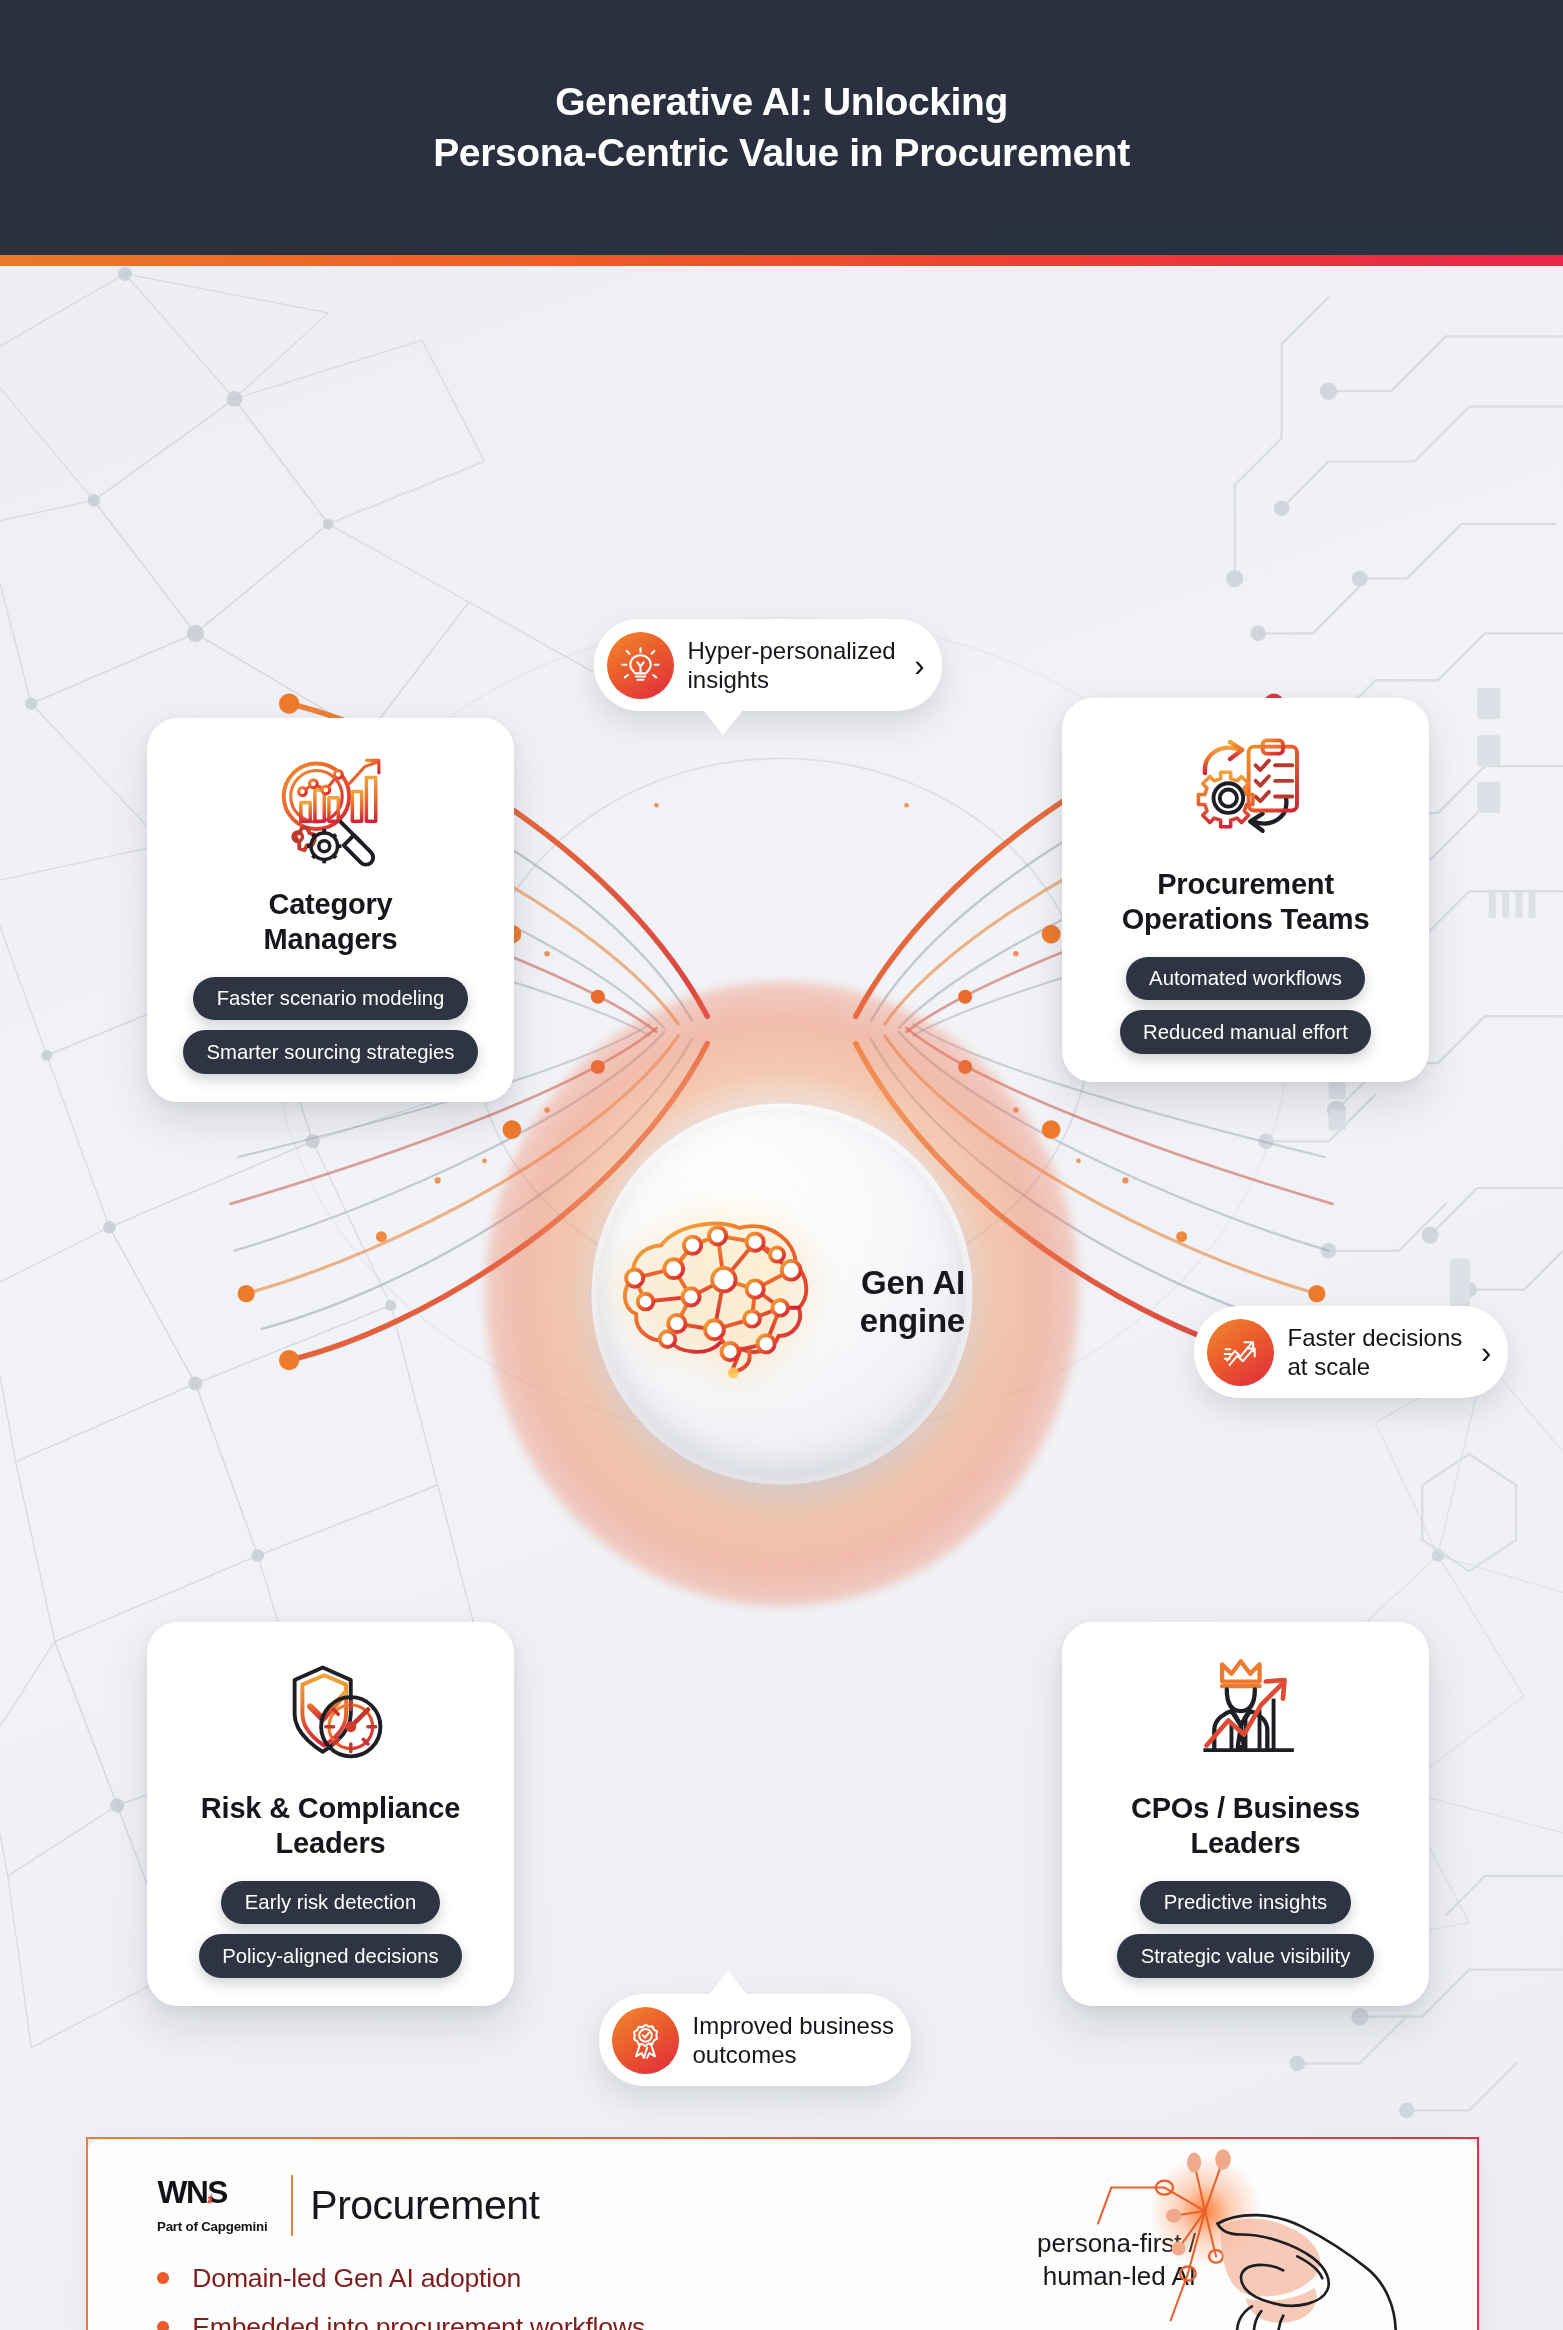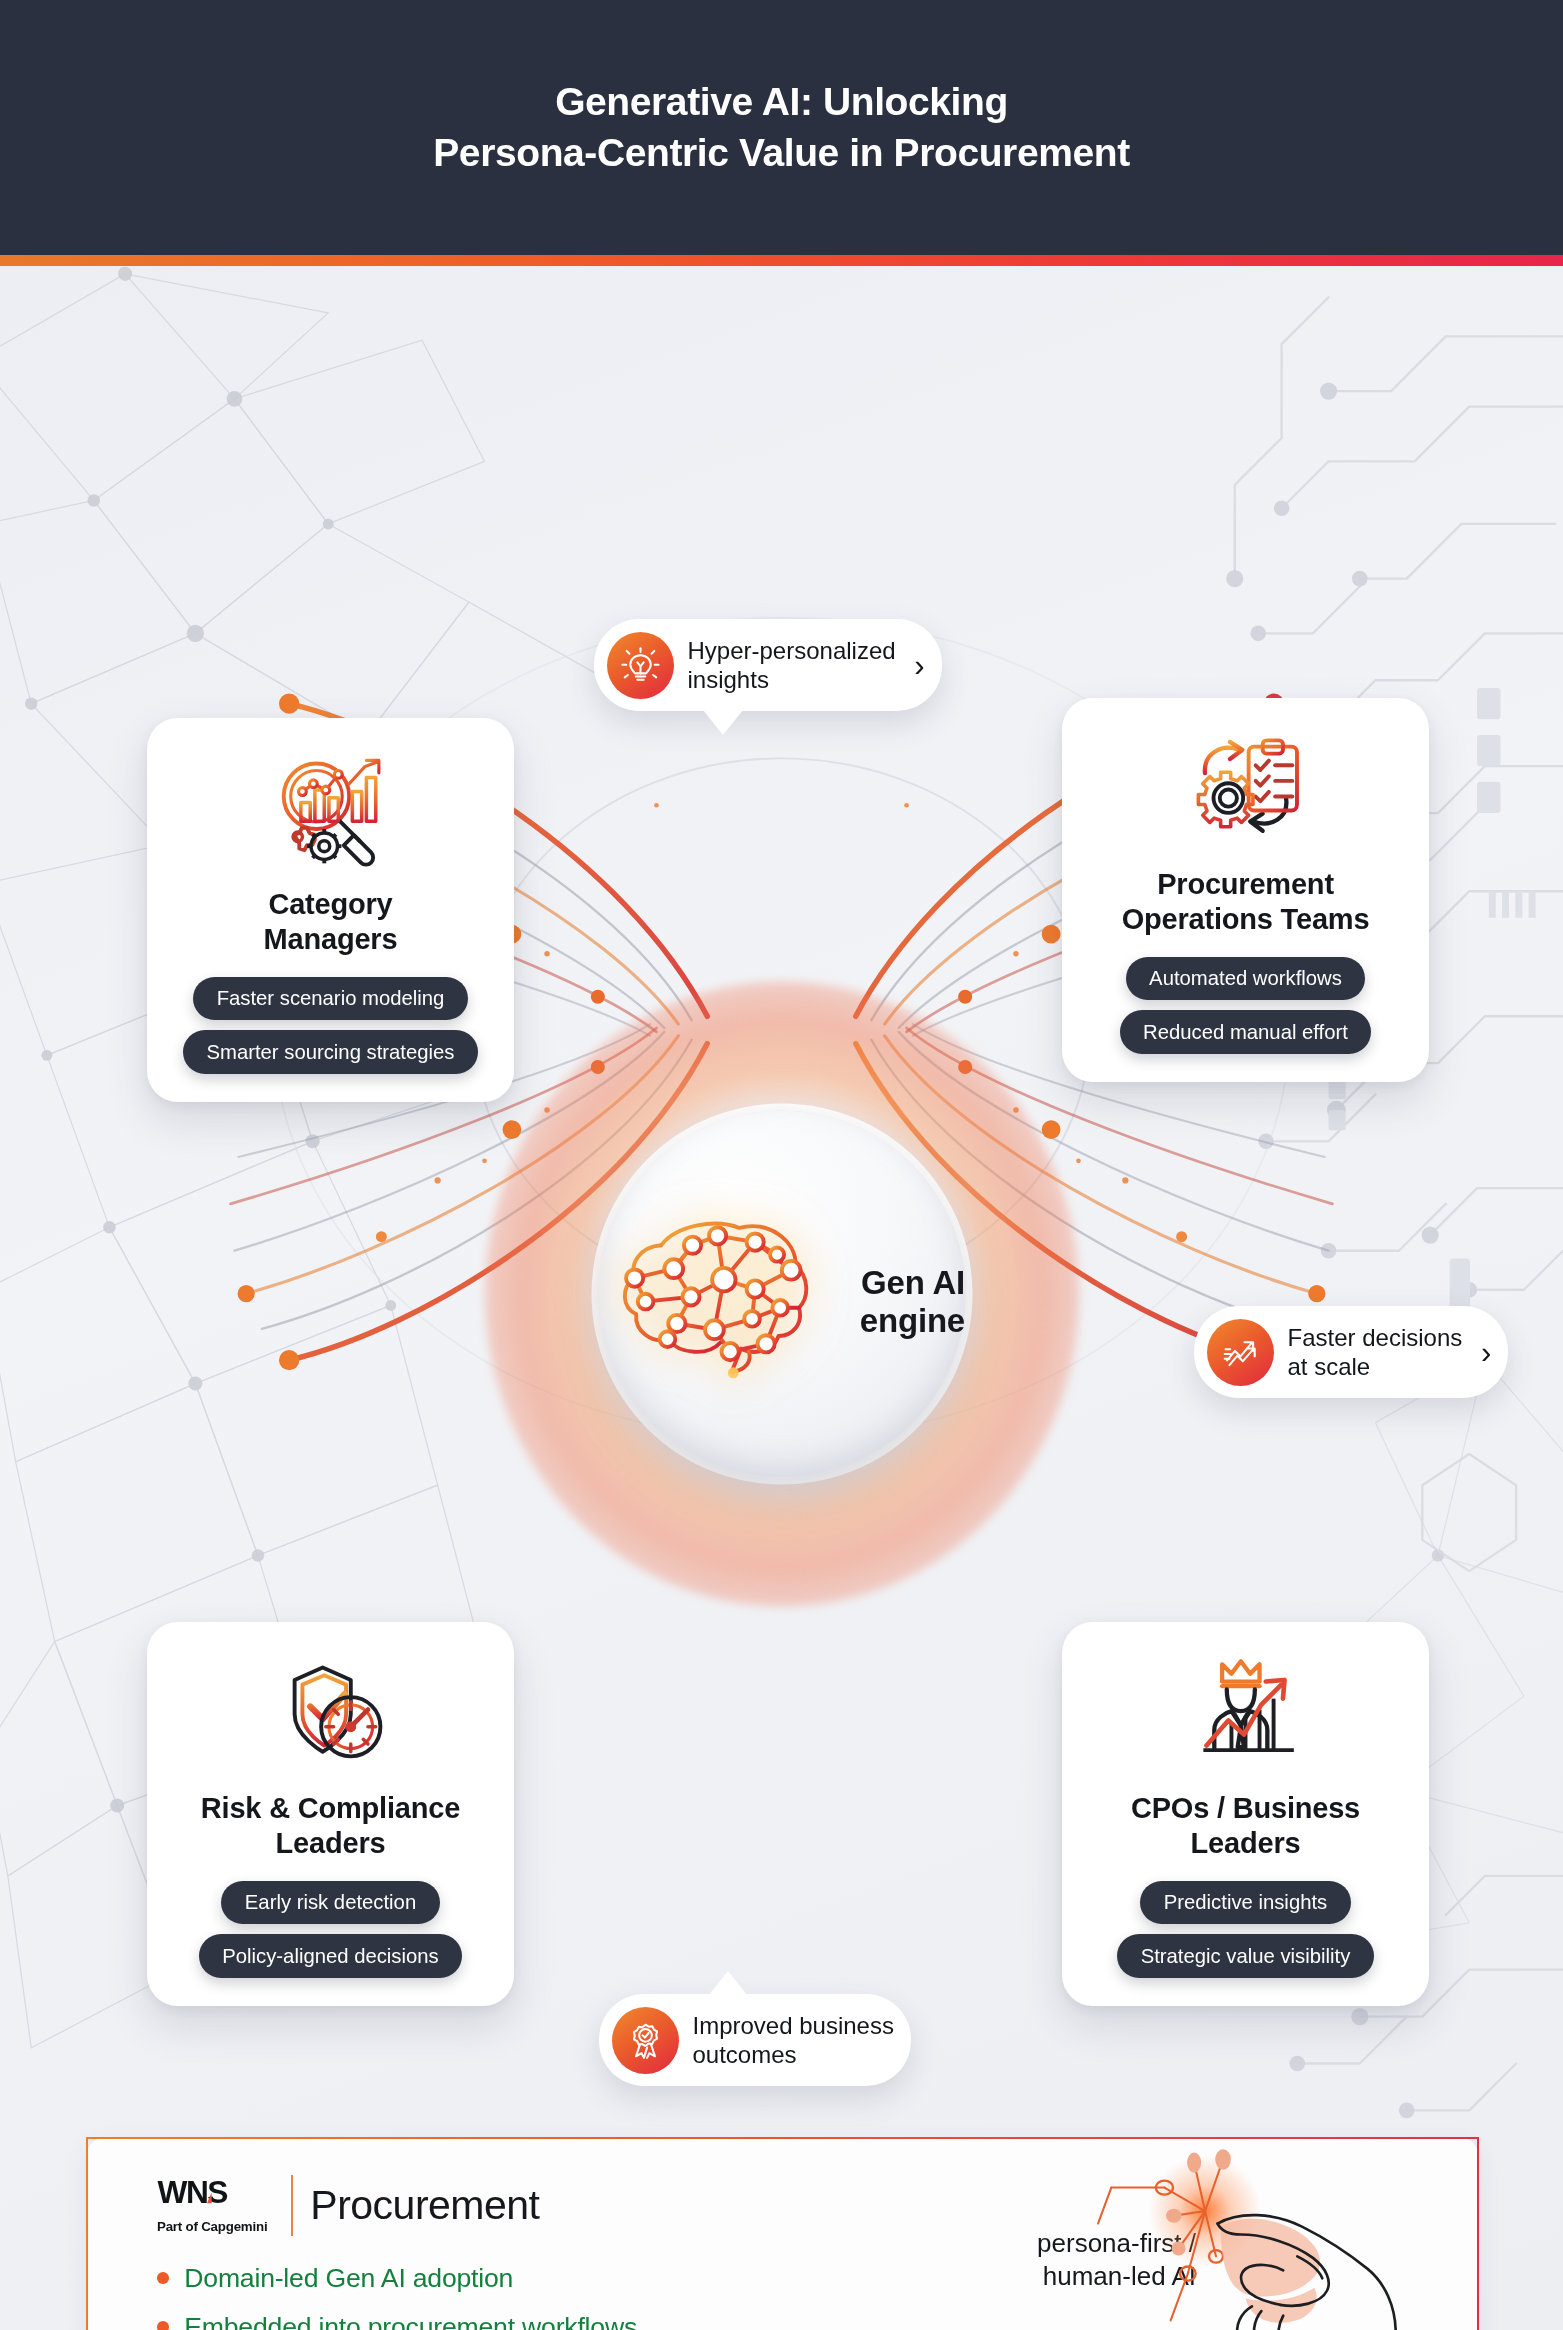--- a/index.html
+++ b/index.html
@@ -120,21 +120,21 @@
   .wns-left { padding:36px 0 0 69px; flex:1; }
   .wns-brandrow { display:flex; align-items:center; gap:17px; }
   .wns-mark { display:flex; flex-direction:column;justify-content:center; }
   .wns-word { font-size:41px; font-weight:800; color:#111316; letter-spacing:-1.6px; line-height:0.96; position:relative; }
   .wns-sub { font-size:13.3px; font-weight:700; color:#111316; letter-spacing:-0.2px; margin-top:2.3px; }
   .wns-divider { width:2.3px; height:61px; background:#e8834b; }
   .wns-proc { font-size:41px; font-weight:400; color:#16181d; letter-spacing:-0.5px; }
   .wns-bullets { margin-top:26.6px; display:flex; flex-direction:column; gap:18px; }
   .wns-bullet { display:flex; align-items:center; gap:15.6px; }
   .wns-dot { width:11.7px; height:11.7px; border-radius:50%; background:#ee5a27; min-width:11.7px; }
-  .wns-btext { font-size:26.6px; color:#15803d; letter-spacing:-0.2px; }
+  .wns-btext { font-size:26.6px; color:#7f1d1d; letter-spacing:-0.2px;margin-left:8px; }
   .wns-right { width:547px; position:relative; height:100%; display:flex; align-items:center; }
   .wns-tagline {
     position:absolute; left:47px; top:88px; font-size:26px; color:#16181d;
     line-height:1.28; text-align:right; width:219px;
   }
 </style>
 </head>
 <body>
 
 <div class="header">

